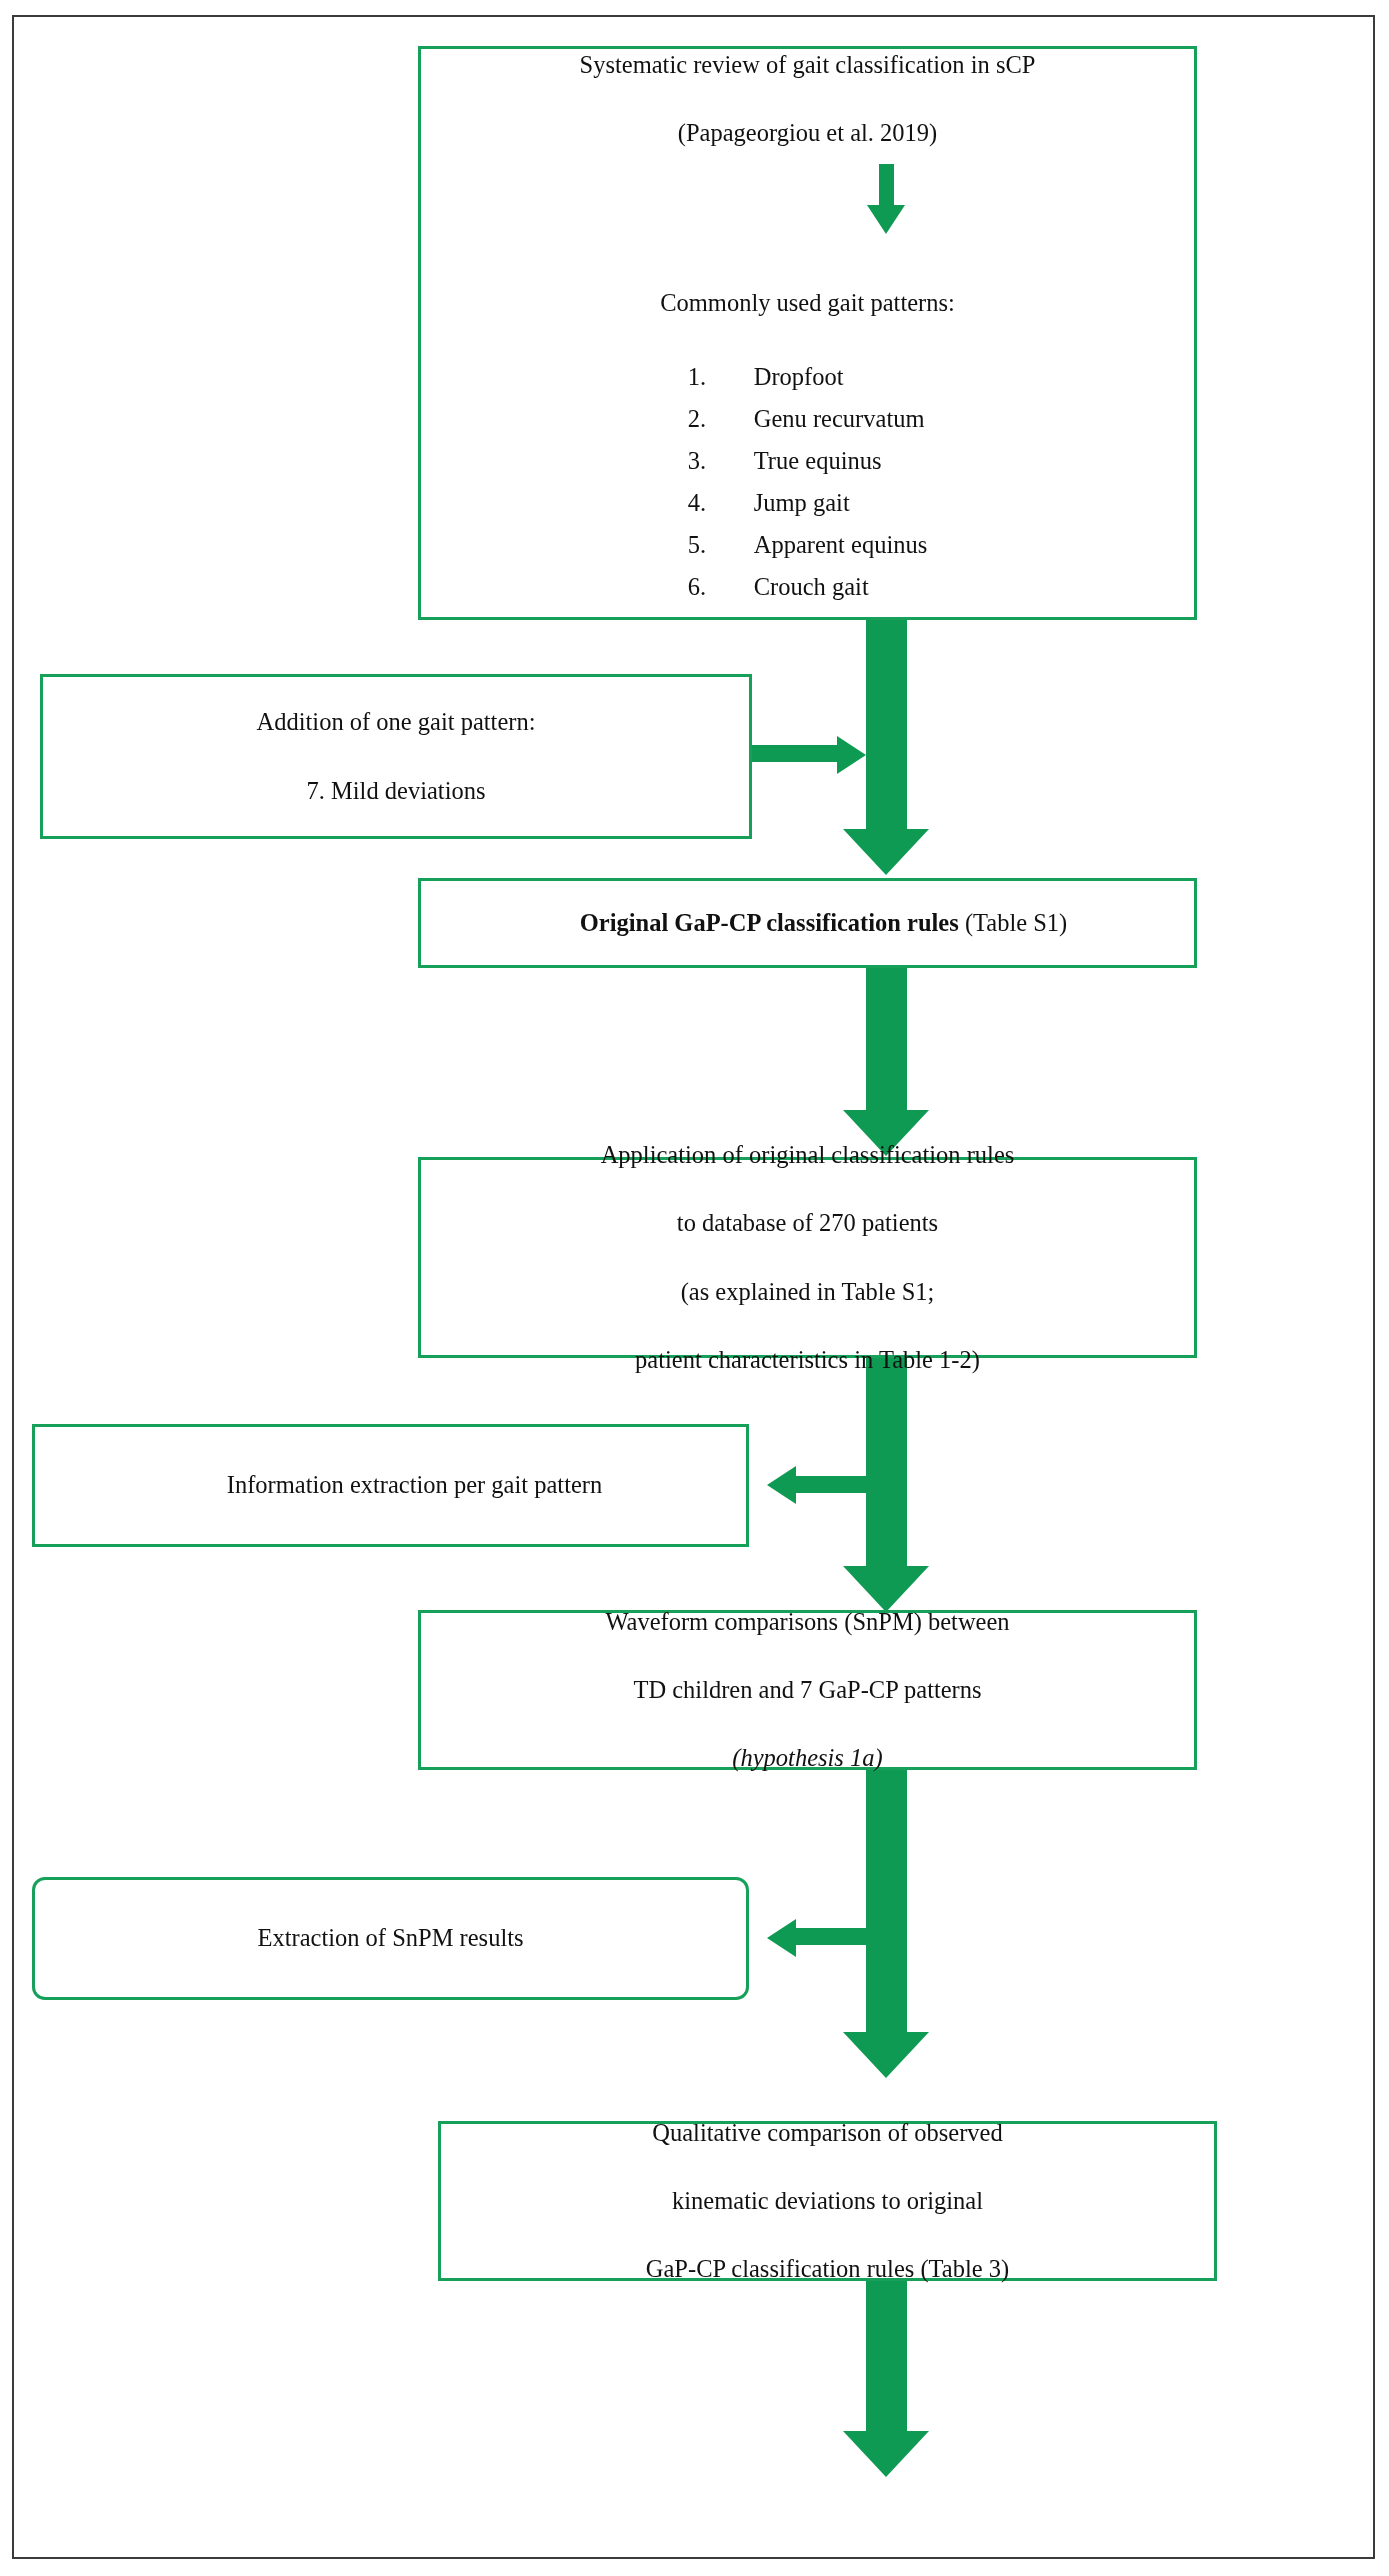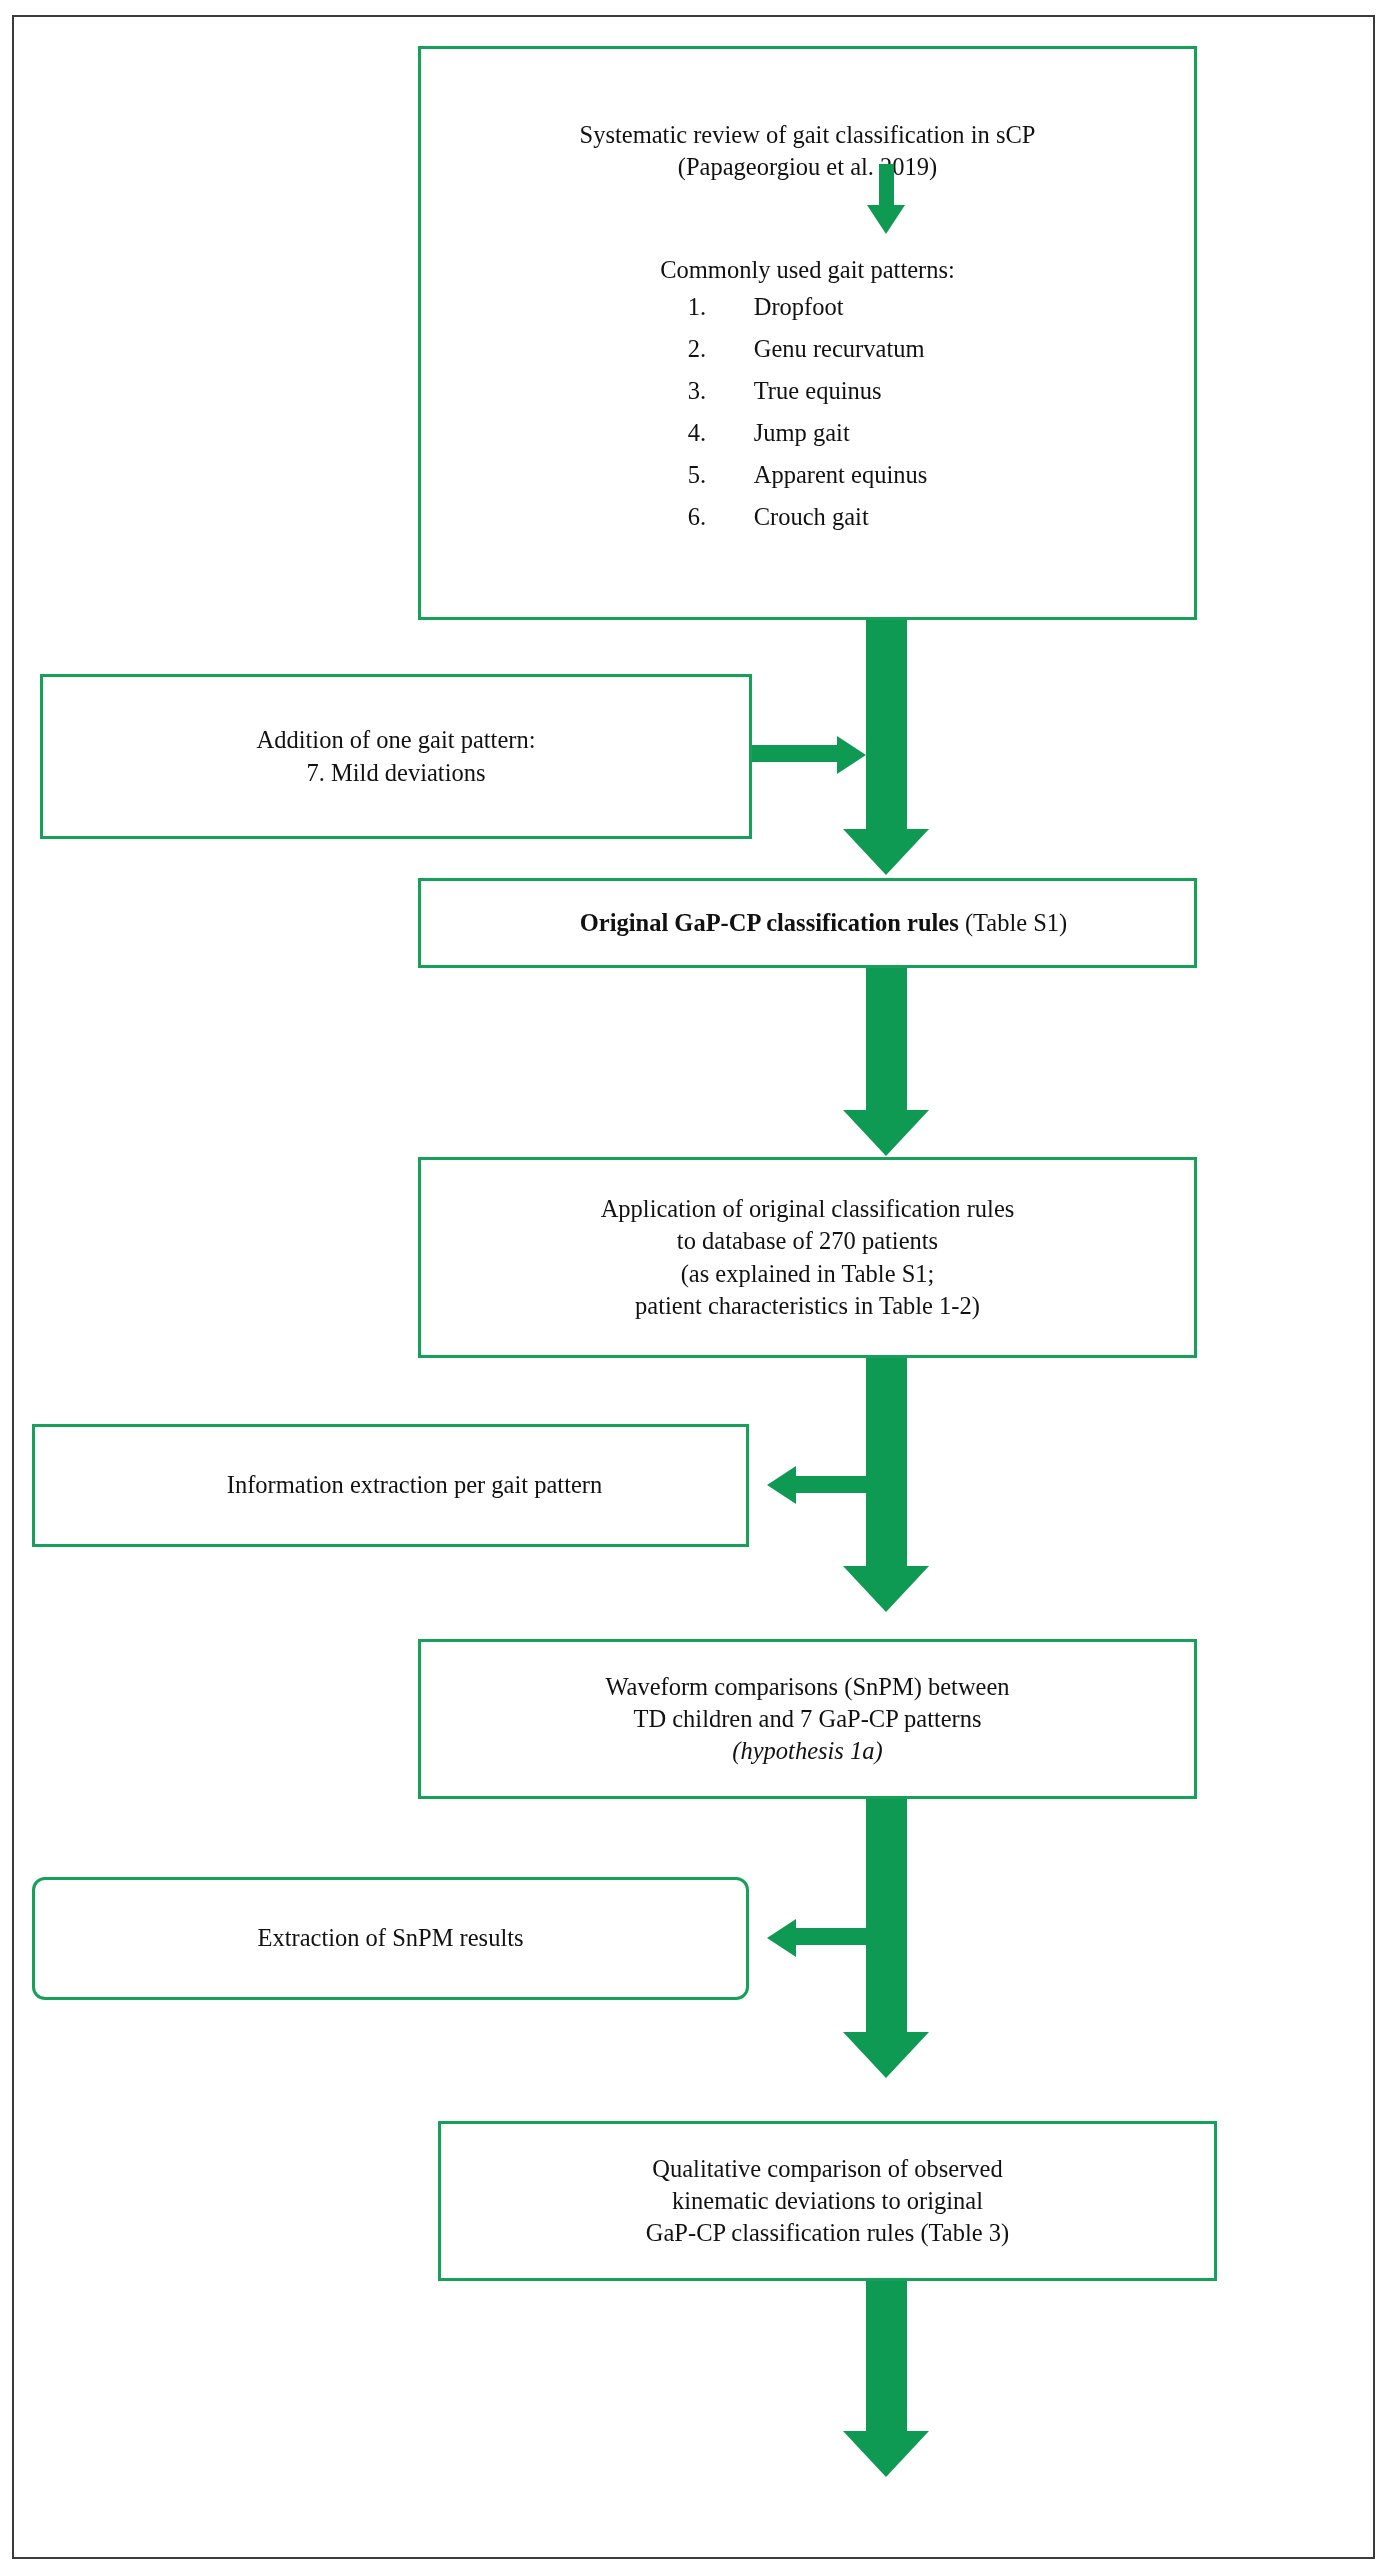--- a/index.html
+++ b/index.html
@@ -30,20 +30,21 @@
     background:#ffffff;
     display:flex;
     flex-direction:column;
     align-items:center;
     justify-content:center;
     text-align:center;
     color:#111111;
     font-size:24.5px;
     line-height:1.32;
     z-index:3;
+    gap:36px;
   }
   .node .line{display:block;white-space:nowrap;}
   .bold{font-weight:bold;margin-left:32px;}
   .ital{font-style:italic;}
 
   
   .gait-list{
     margin:0;
     padding:0;
     list-style:none;
@@ -168,21 +169,21 @@
   <div class="arrow-shaft" style="left:866px; top:1358px; width:41px; height:210px;"></div>
   <div class="arrow-head-down" style="--hw:43px; --hh:46px; left:843px; top:1566px;"></div>
 
   <div class="node" style="left:32px; top:1424px; width:717px; height:123px;padding-left:48px;">
     <span class="line">Information extraction per gait pattern</span>
   </div>
 
   <div class="arrow-shaft" style="left:794px; top:1476px; width:74px; height:17px;"></div>
   <div class="arrow-head-left" style="--hw:19px; --hh:29px; left:767px; top:1466px;"></div>
 
-  <div class="node" style="left:418px; top:1610px; width:779px; height:160px;margin-top:29px;">
+  <div class="node" style="left:418px; top:1610px; width:779px; height:160px;">
     <span class="line">Waveform comparisons (SnPM) between</span>
     <span class="line">TD children and 7 GaP-CP patterns</span>
     <span class="line ital">(hypothesis 1a)</span>
   </div>
 
   <div class="arrow-shaft" style="left:866px; top:1770px; width:41px; height:264px;"></div>
   <div class="arrow-head-down" style="--hw:43px; --hh:46px; left:843px; top:2032px;"></div>
 
   <div class="node" style="left:32px; top:1877px; width:717px; height:123px;border-radius:13px;">
     <span class="line">Extraction of SnPM results</span>

